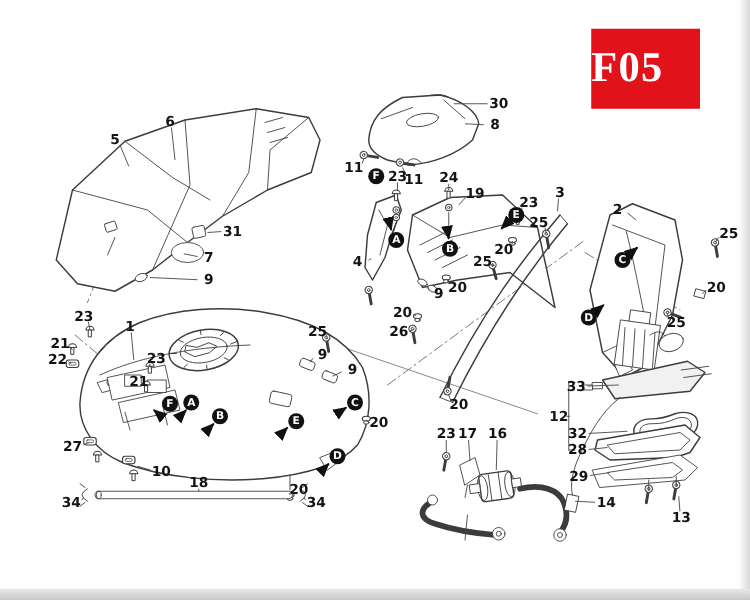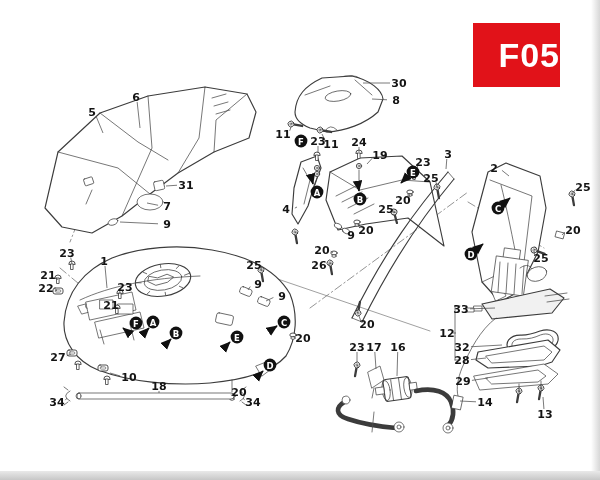--- a/index.html
+++ b/index.html
@@ -3,23 +3,23 @@
 <meta charset="utf-8">
 <style>
   html,body{margin:0;padding:0;background:#ffffff;}
   .stage{position:relative;width:600px;height:480px;background:#ffffff;overflow:hidden;
          font-family:"DejaVu Sans",sans-serif;}
   .edge-right{position:absolute;top:0;right:0;width:9px;height:480px;
               background:linear-gradient(to right,#ffffff,#d7d7d7);}
   .edge-bottom{position:absolute;left:0;bottom:0;width:600px;height:9px;
                background:linear-gradient(to bottom,#e9e9e9,#c7c7c7);}
   .badge{position:absolute;left:473px;top:23px;width:87px;height:64px;
-         display:flex;align-items:center;justify-content:flex-end;
+         display:flex;align-items:center;justify-content:flex-start;
          font-weight:bold;font-size:34px;letter-spacing:1px;
-         font-family:Liberation Sans, sans-serif;}
+         font-family:Liberation Serif, serif;}
   svg{position:absolute;left:0;top:0;}
   .plabel{font:bold 11px "DejaVu Sans",sans-serif;fill:#141414;text-anchor:middle;dominant-baseline:central;}
   .lletter{font:bold 8.5px "DejaVu Sans",sans-serif;fill:#ffffff;text-anchor:middle;dominant-baseline:central;}
   .leader{stroke:#4d4d4d;stroke-width:.75;fill:none;}
   .arr{stroke:#101010;stroke-width:1.6;fill:none;marker-end:url(#ah);}
   .art{stroke:#3c3c3c;fill:none;stroke-linejoin:round;stroke-linecap:round;}
   .thick{stroke-width:1.15;} .thin{stroke-width:.7;} .fw{fill:#ffffff;} .fg{fill:#f1f1f1;}
   .dd{stroke-dasharray:8 3 1.5 3;stroke-width:.65;stroke:#5a5a5a;}
 </style>
 </head>

